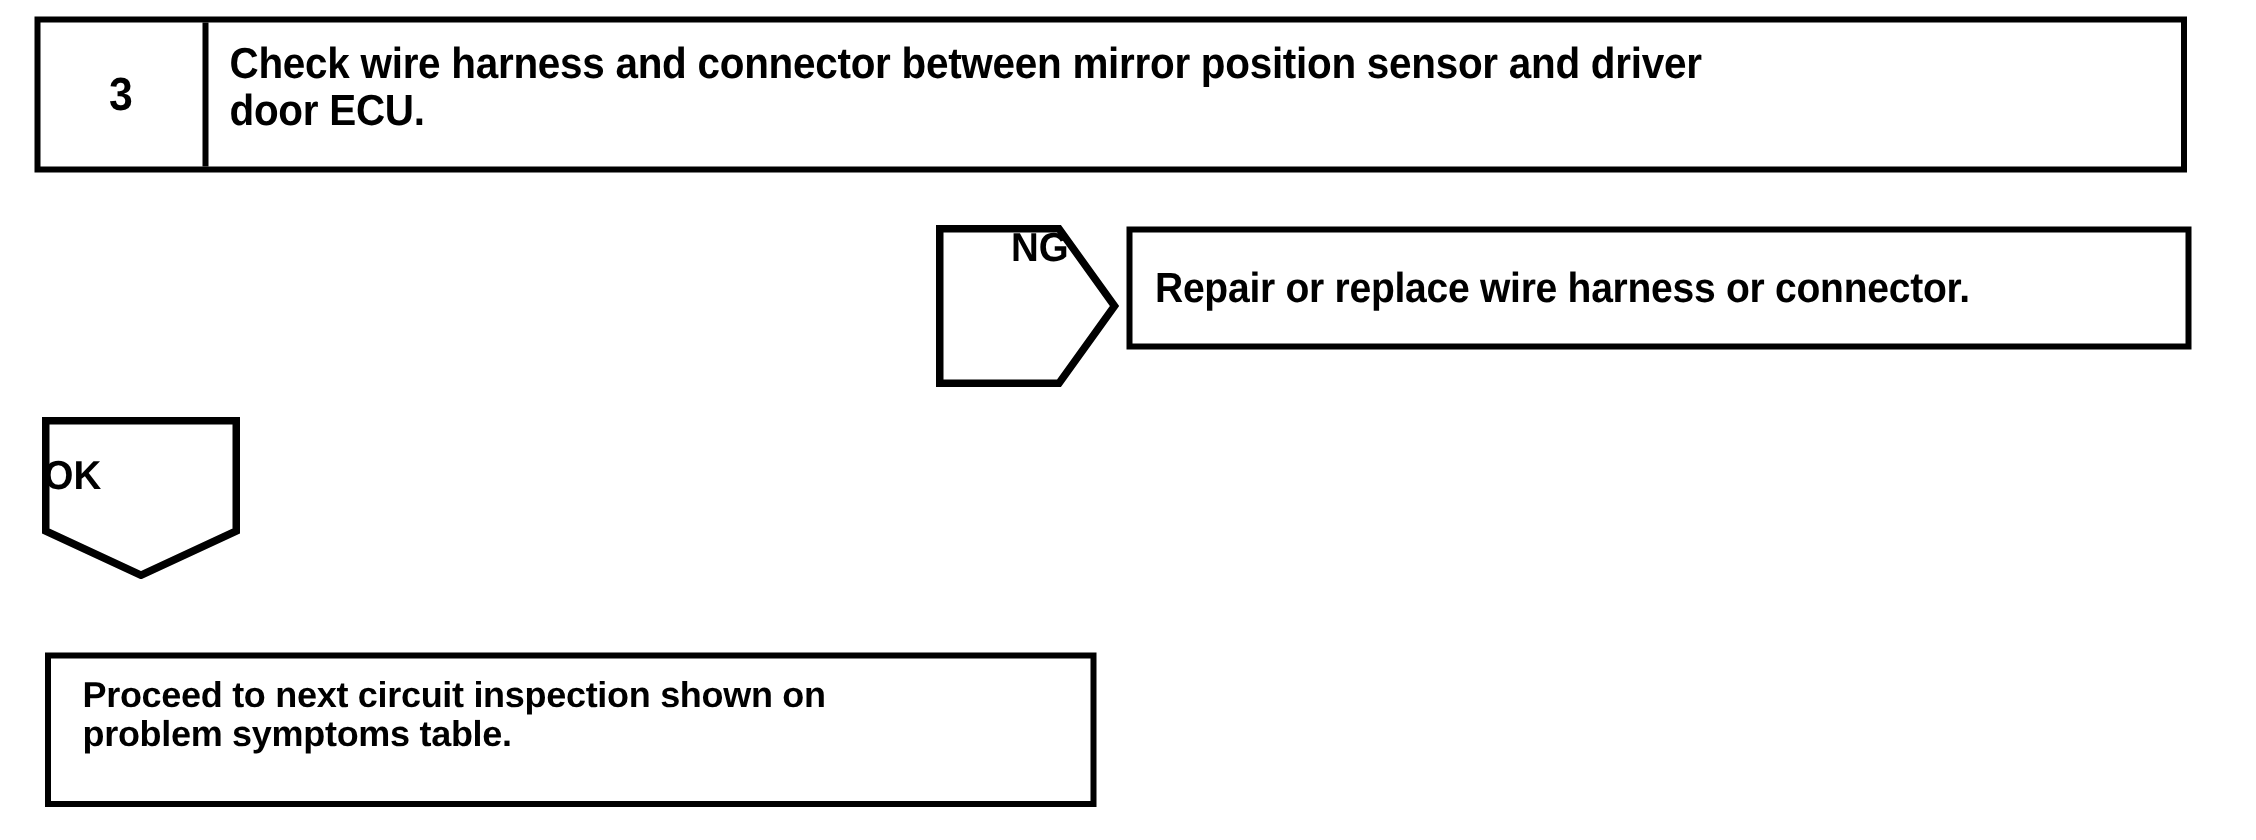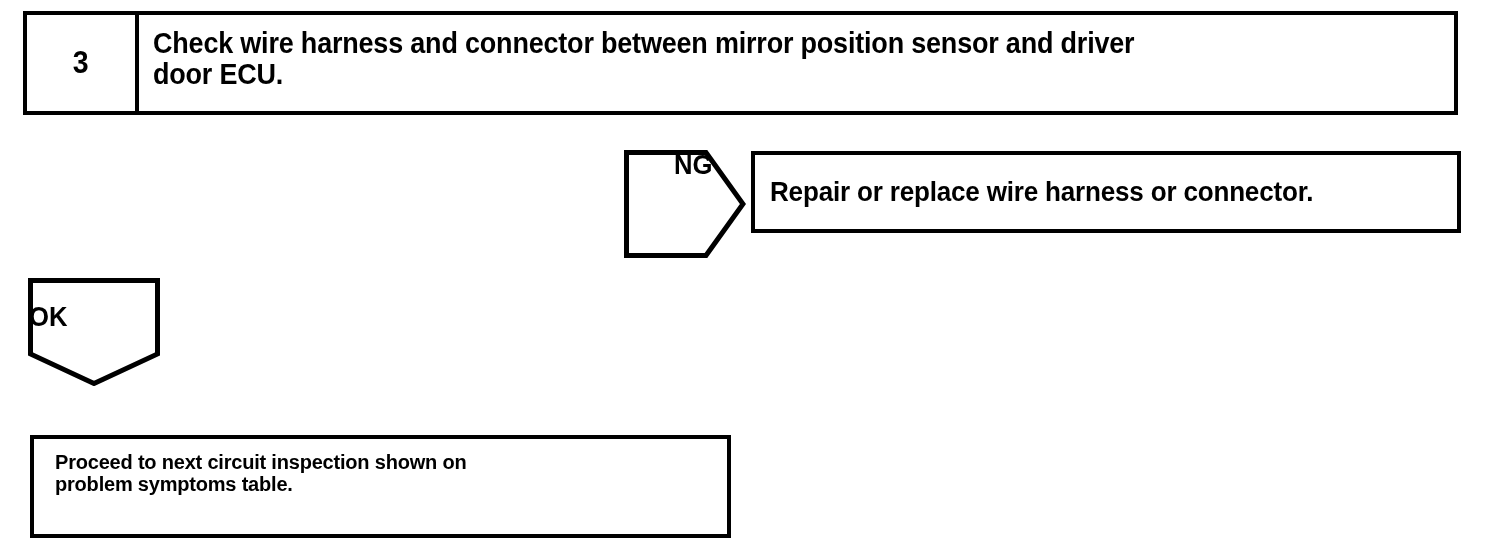--- a/index.html
+++ b/index.html
@@ -152,21 +152,21 @@
     left: 30px;
     top: 435px;
     width: 701px;
     height: 103px;
     border: 4px solid #000000;
     box-sizing: border-box;
     background: #ffffff;
     padding: 12px 0 0 21px;
   }
   .proceed-text {
-    font-size: 20px;
+    font-size: 24px;
     font-weight: bold;
     line-height: 1.1;
     letter-spacing: -0.2px;
     transform: scaleX(0.93);
     transform-origin: left top;
     white-space: pre-line;
   }
 </style>
 </head>
 <body>

